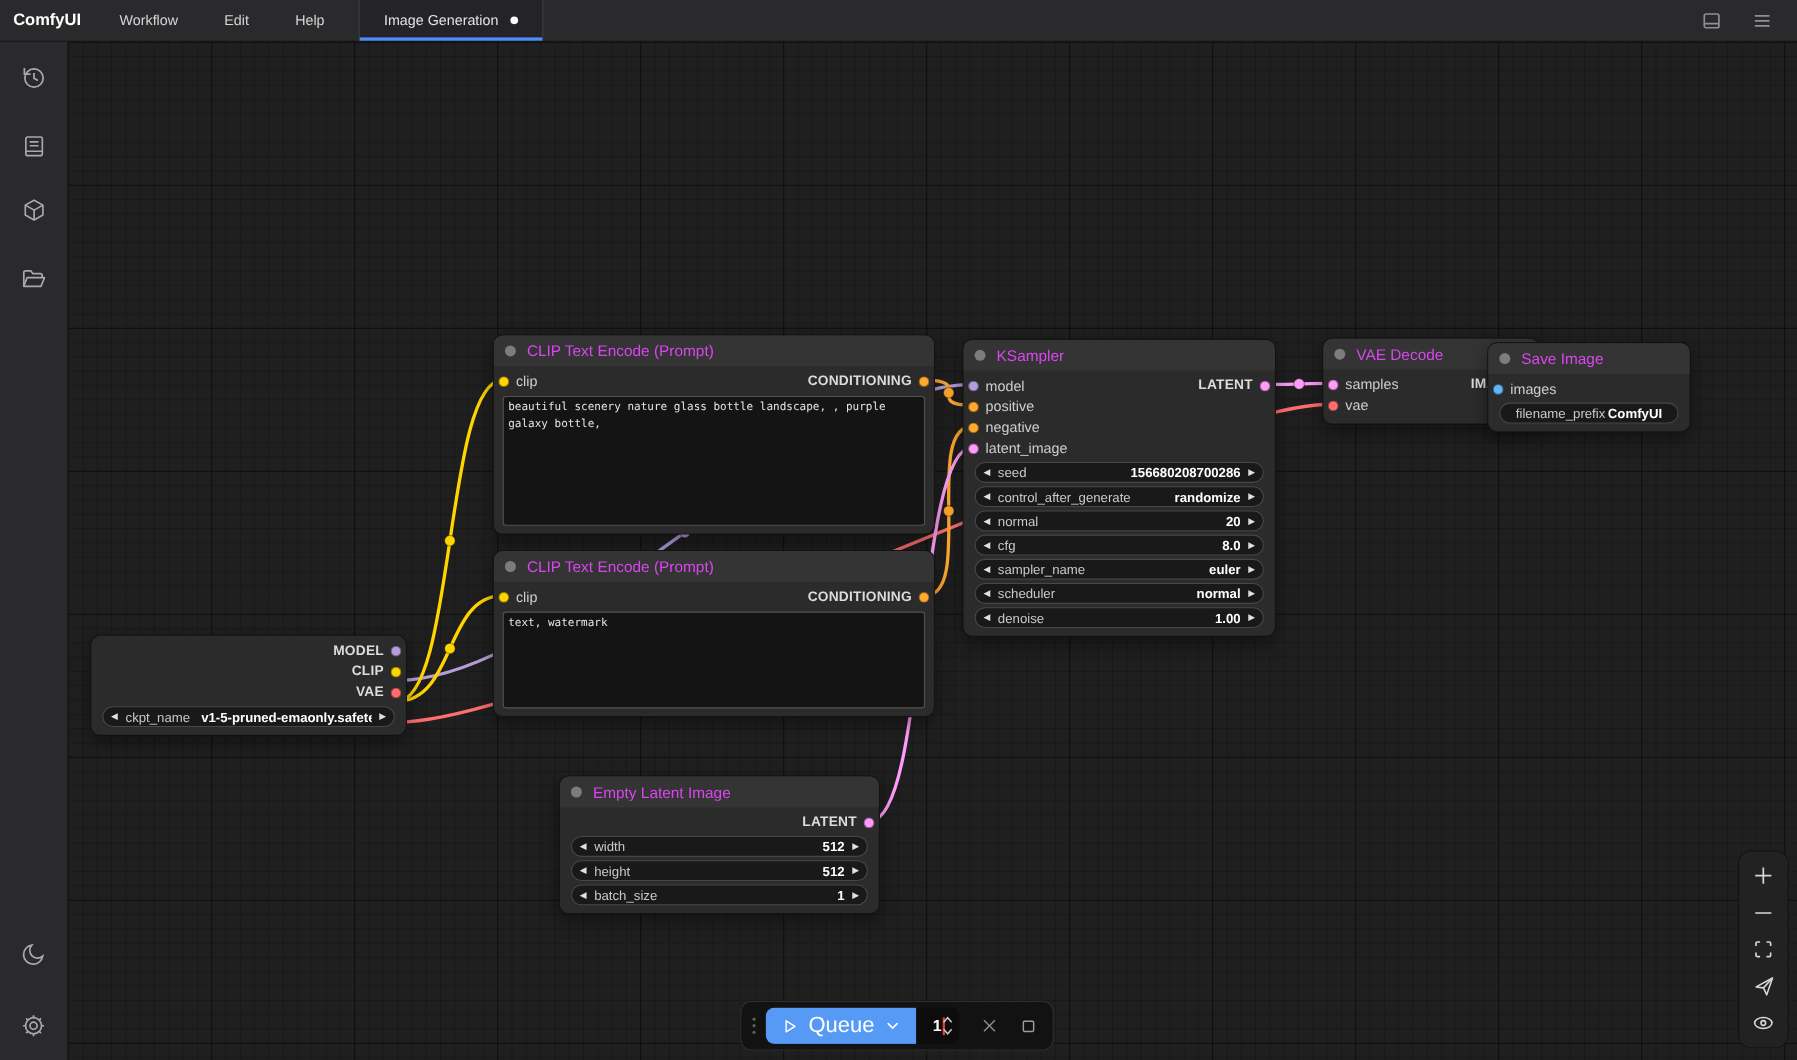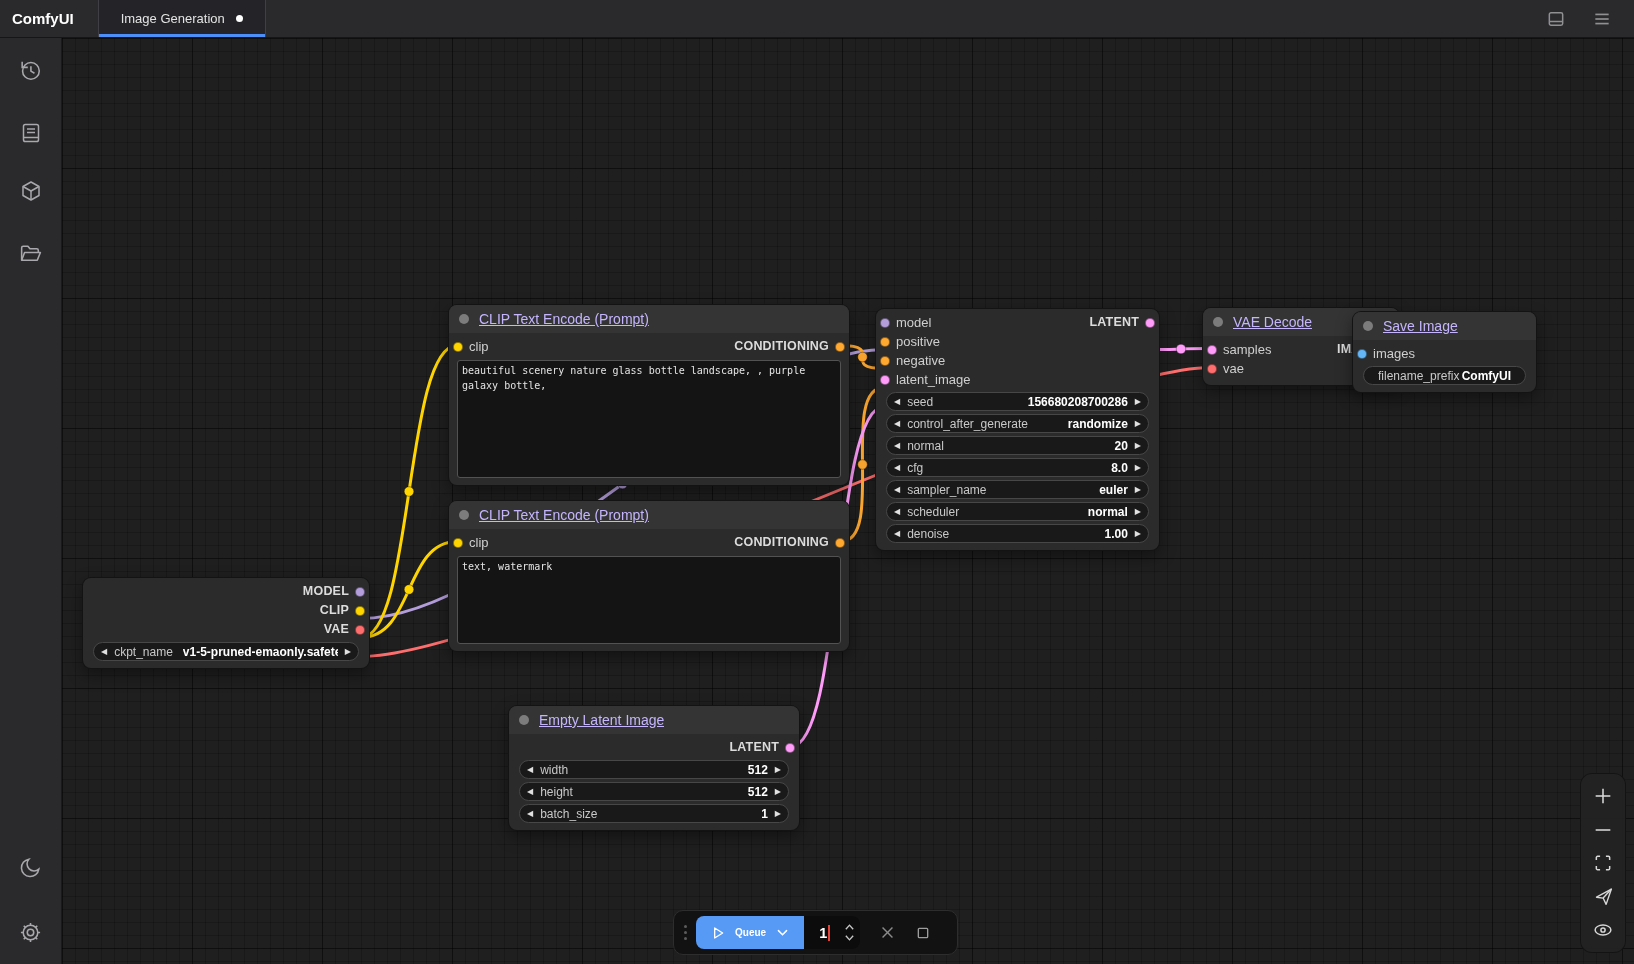--- a/index.html
+++ b/index.html
@@ -53,21 +53,21 @@
   .node{
     position:absolute;background:#2b2b2b;border-radius:9px;
     border:1px solid rgba(0,0,0,.55);box-sizing:border-box;
     box-shadow:0 6px 16px rgba(0,0,0,.40);
   }
   .node-header{
     height:28px;background:#343434;border-radius:8px 8px 0 0;
     display:flex;align-items:center;gap:10px;padding:0 10px;
   }
   .hdot{width:10px;height:10px;border-radius:50%;background:#7c7c7c;flex:0 0 auto;}
-  .node-title{color:#c4b5fd;font-size:14px;white-space:nowrap;overflow:hidden;text-decoration:underline;}
+  .node-title{color:#d946ef;font-size:14px;white-space:nowrap;overflow:hidden;}
   .node-body{padding:4px 0 7px;}
   .slot-row{position:relative;height:19px;}
   .port{position:absolute;width:10px;height:10px;border-radius:50%;top:4.5px;border:1px solid rgba(0,0,0,.45);box-sizing:border-box;}
   .port.in{left:4px;} .port.out{right:4px;}
   .in-label{position:absolute;left:20px;top:2px;font-size:13px;color:#cfcfcf;}
   .out-label{position:absolute;right:20px;top:2px;font-size:12.5px;font-weight:600;color:#dcdcdc;letter-spacing:.2px;}
   .widget{
     margin:3px 10px 0;height:19px;box-sizing:border-box;border-radius:10px;
     background:#191919;border:1px solid #474747;
     display:flex;align-items:center;padding:0 7px;font-size:12px;
@@ -90,21 +90,21 @@
     display:flex;align-items:center;padding:0 14px 0 10px;
   }
   .drag-dots{display:flex;flex-direction:column;gap:3px;margin-right:9px;}
   .drag-dots i{width:3px;height:3px;border-radius:50%;background:#5c5c5c;}
   .queue-group{display:flex;align-items:stretch;height:33px;border-radius:8px;overflow:hidden;}
   .queue-btn{
     background:#569af6;display:flex;align-items:center;gap:9px;padding:0 14px;
     color:#fff;border:none;font-family:inherit;
   }
   .queue-btn svg{color:#fff;display:block;}
-  .queue-label{font-size:10px;font-weight:700;}
+  .queue-label{font-size:20px;font-weight:400;}
   .count-field{
     background:#0c0c0c;display:flex;align-items:center;width:56px;position:relative;
   }
   .count-value{color:#fff;font-size:14.5px;font-weight:700;margin-left:15px;}
   .caret{width:2px;height:16px;background:#e5433a;margin-left:1px;}
   .spinners{position:absolute;right:5px;top:0;bottom:0;display:flex;flex-direction:column;justify-content:center;gap:3px;color:#c9c9c9;}
   .spinners svg{display:block;}
   .qb-icon{margin-left:19px;color:#8b8b8b;display:flex;align-items:center;}
   
   #canvas-controls{
@@ -187,20 +187,24 @@
         <div class="slot-row">
           <div class="port in" style="background: rgb(255, 213, 0);"></div>
           <div class="in-label">clip</div>
           <div class="out-label">CONDITIONING</div>
           <div class="port out" style="background: rgb(255, 169, 49);"></div>
         </div>
         <div class="ta" style="height: 88px;">text, watermark</div>
       </div>
     </div>
     <div class="node" style="left: 875px; top: 308px; width: 285px;">
+      <div class="node-header">
+        <div class="hdot"></div>
+        <div class="node-title">KSampler</div>
+      </div>
       <div class="node-body">
         <div class="slot-row">
           <div class="port in" style="background: rgb(179, 157, 219);"></div>
           <div class="in-label">model</div>
           <div class="out-label">LATENT</div>
           <div class="port out" style="background: rgb(255, 156, 249);"></div>
         </div>
         <div class="slot-row">
           <div class="port in" style="background: rgb(255, 169, 49);"></div>
           <div class="in-label">positive</div>
@@ -318,20 +322,25 @@
           <div class="wlabel">batch_size</div>
           <div class="wvalue">1</div>
           <div class="warrow">▶</div>
         </div>
       </div>
     </div>
   </div>
 
 <header id="menubar">
   <div class="logo">ComfyUI</div>
+  <nav class="menu-items">
+    <span class="menu-item">Workflow</span>
+    <span class="menu-item">Edit</span>
+    <span class="menu-item">Help</span>
+  </nav>
   <div class="tab">
     <span class="tab-label">Image Generation</span>
     <span class="tab-dot"></span>
     <div class="tab-underline"></div>
   </div>
   <div class="menubar-spacer"></div>
   <div class="topbar-icons">
     <span>
       <svg width="20" height="20" viewBox="0 0 24 24" fill="none" stroke="currentColor" stroke-width="1.8">
         <rect x="4" y="4.5" width="16" height="15" rx="2"></rect>

